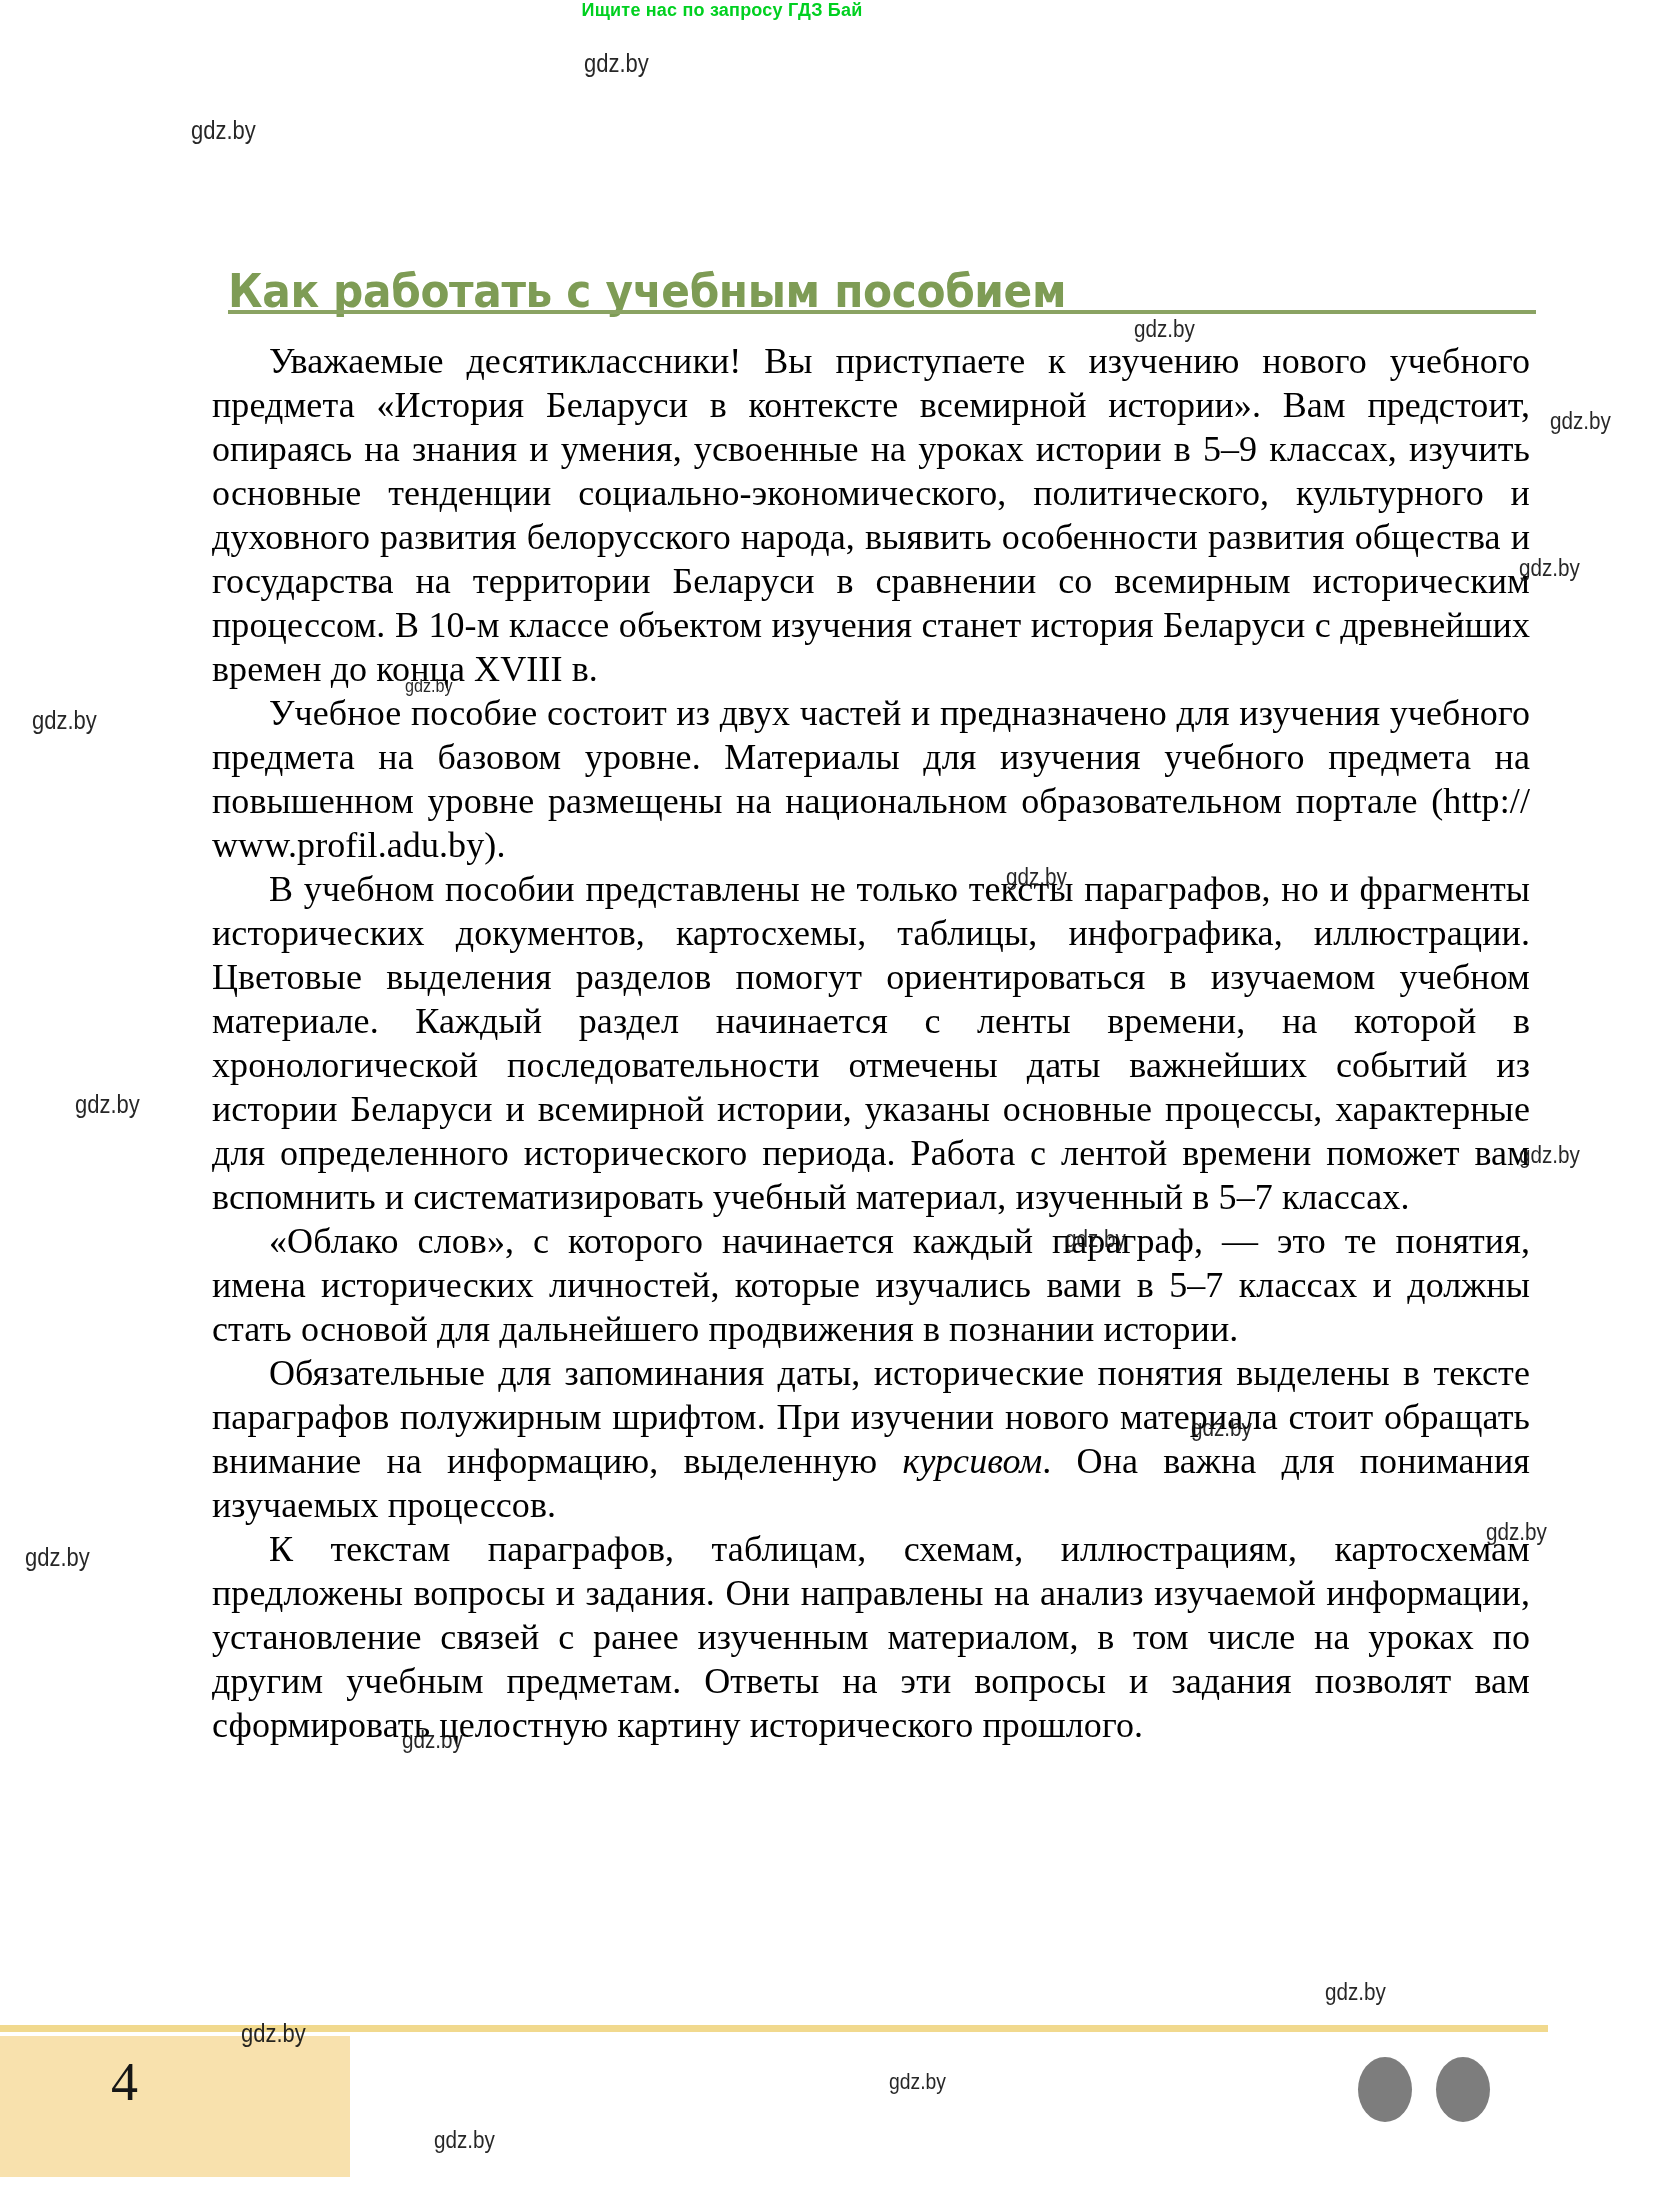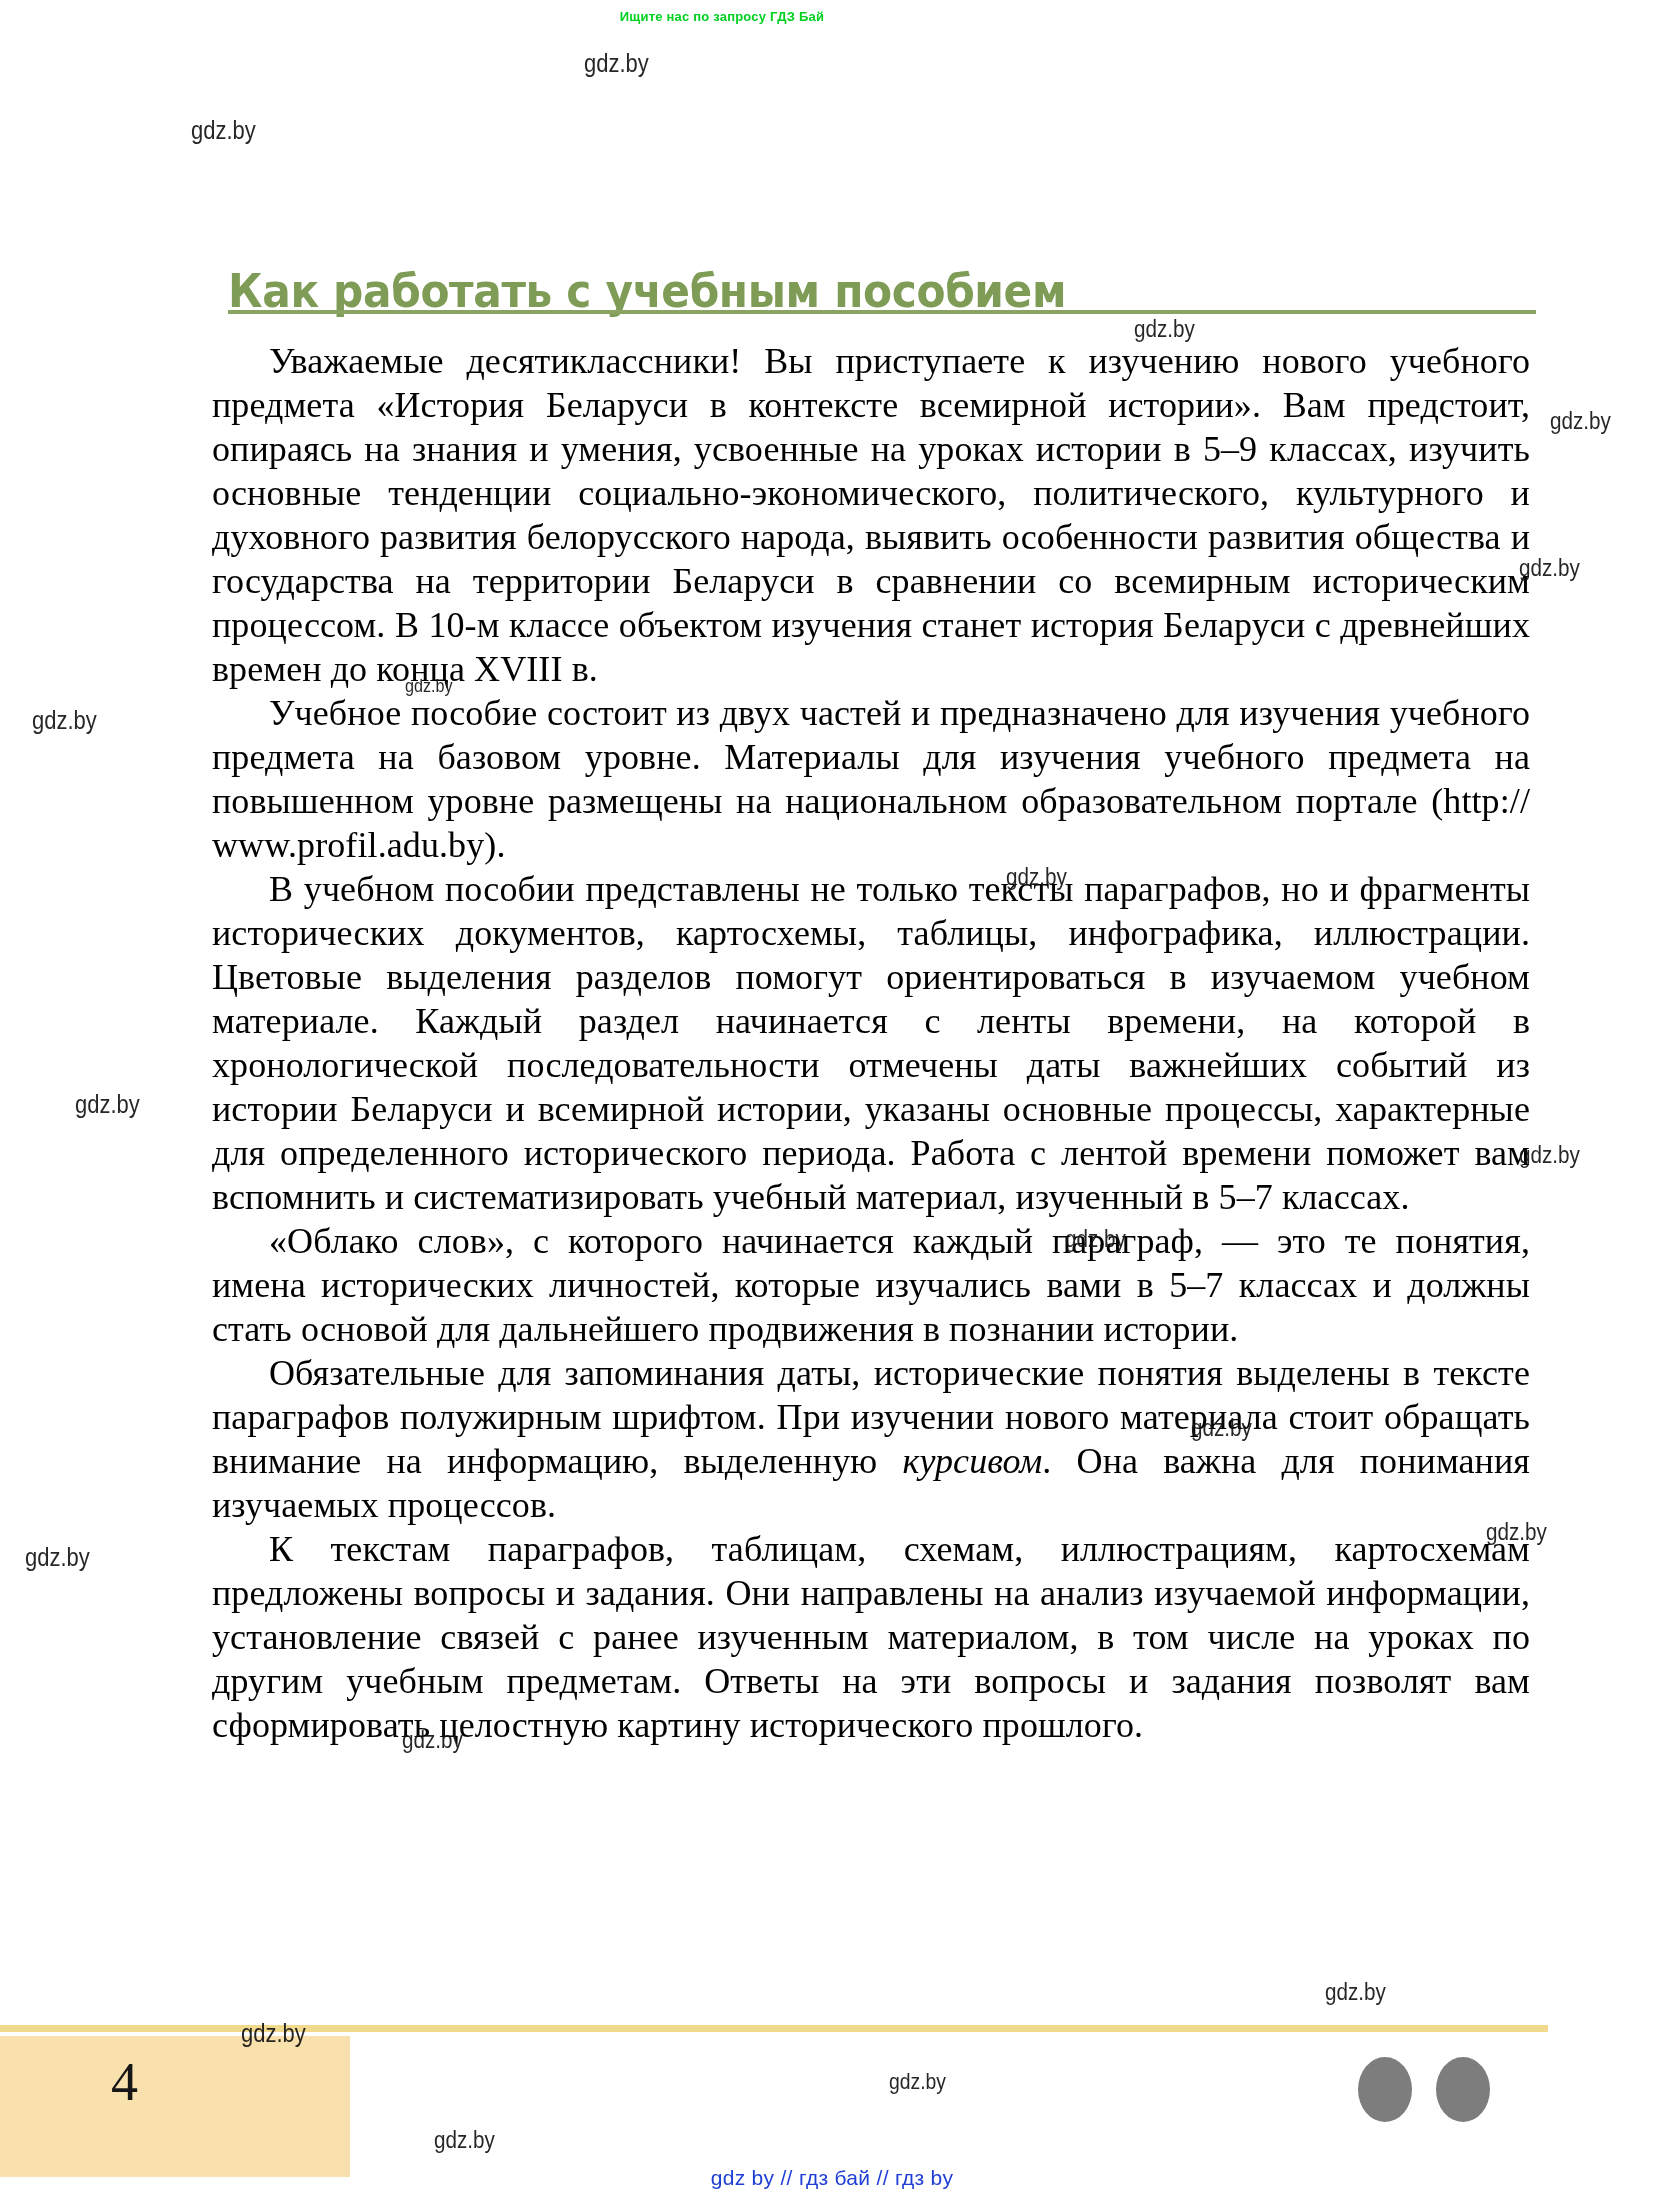--- a/index.html
+++ b/index.html
@@ -12,26 +12,26 @@
     height: 2205px;
     position: relative;
     overflow: hidden;
     font-family: "Liberation Serif", "DejaVu Serif", serif;
     color: #000000;
   }
 
   
   .promo-banner {
     position: absolute;
-    top: 9px;
+    top: 0;
     left: 0;
     width: 1444px;
     text-align: center;
     font-family: "Liberation Sans", "DejaVu Sans", sans-serif;
-    font-size: 13px;
+    font-size: 18px;
     font-weight: 600;
     color: #00d020;
     letter-spacing: 0.2px;
   }
 
   
   .wm {
     position: absolute;
     font-family: "Liberation Sans", "DejaVu Sans", sans-serif;
     font-size: 22px;
@@ -182,21 +182,20 @@
 
   </div>
 
   <div class="footer-rule"></div>
   <div class="page-num-box"></div>
   <div class="page-num">4</div>
 
   <div class="dot dot-a"></div>
   <div class="dot dot-b"></div>
 
-  <div class="bottom-link">gdz by  //  гдз бай  //  гдз by</div>
 
   <div id="watermark-layer">
       <div class="wm" style="left: 584px; top: 49px; font-size: 25px;">gdz.by</div>
       <div class="wm" style="left: 191px; top: 116px; font-size: 25px;">gdz.by</div>
       <div class="wm" style="left: 1134px; top: 316px; font-size: 23.5px;">gdz.by</div>
       <div class="wm" style="left: 1550px; top: 408px; font-size: 23.5px;">gdz.by</div>
       <div class="wm" style="left: 1519px; top: 555px; font-size: 23.5px;">gdz.by</div>
       <div class="wm" style="left: 405px; top: 675px; font-size: 18.4px;">gdz.by</div>
       <div class="wm" style="left: 32px; top: 706px; font-size: 25px;">gdz.by</div>
       <div class="wm" style="left: 1006px; top: 864px; font-size: 23.5px;">gdz.by</div>

